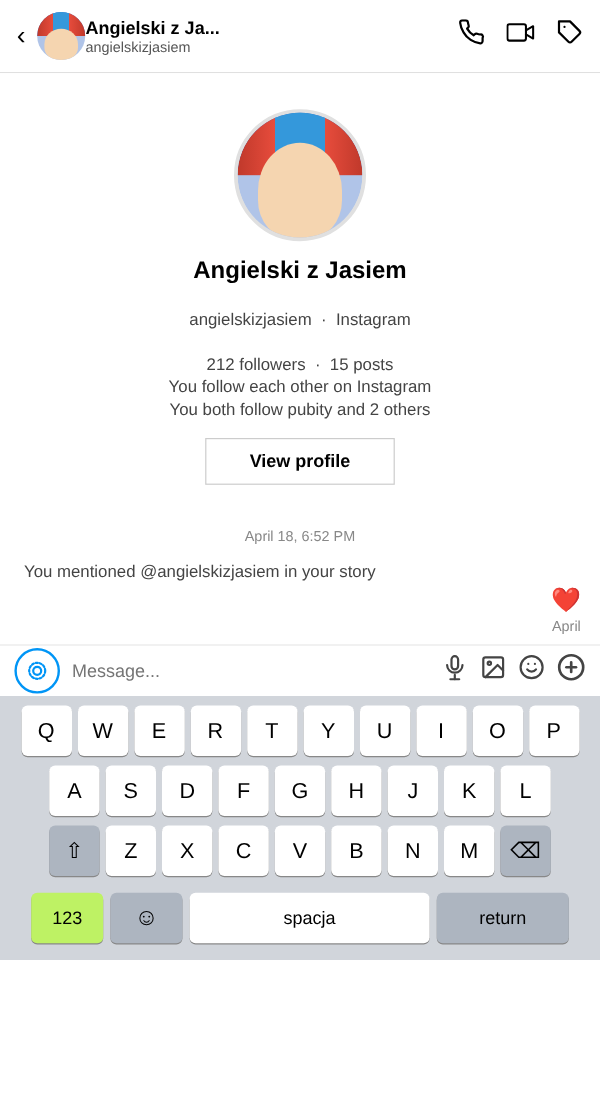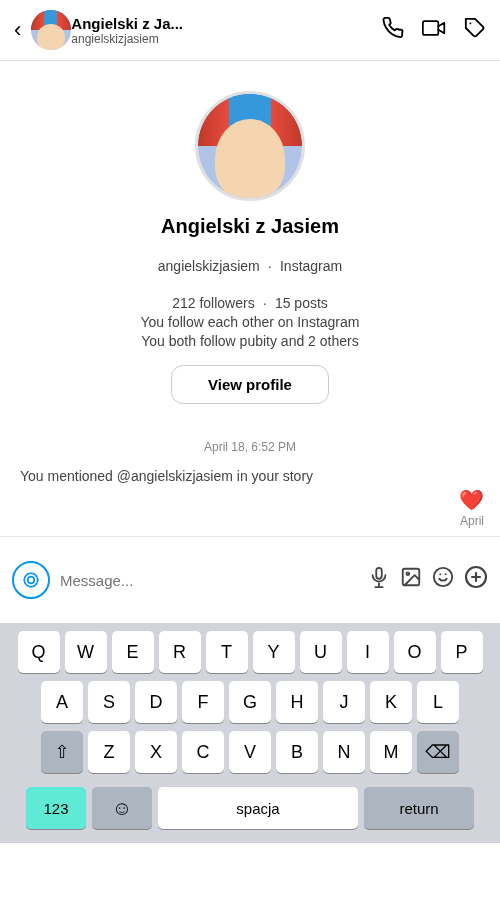--- a/index.html
+++ b/index.html
@@ -91,21 +91,21 @@
       text-align: center;
     }
     .profile-mutual {
       font-size: 14px;
       color: #444;
       margin-bottom: 16px;
       text-align: center;
     }
     .view-profile-btn {
       border: 1.5px solid #ccc;
-      border-radius: 12px;
+      border-radius: 0;
       padding: 10px 36px;
       font-size: 15px;
       font-weight: 600;
       color: #000;
       background: #fff;
       cursor: pointer;
       text-align: center;
     }
 
     
@@ -134,21 +134,21 @@
       text-align: right;
       font-size: 12px;
       color: #888;
       margin-top: 2px;
     }
 
     
     .message-input-row {
       display: flex;
       align-items: center;
-      padding: 24px 12px;
+      padding: 2px 12px;
       border-top: 1px solid #e8e8e8;
       gap: 10px;
       background: #fff;
     }
     .camera-btn {
       width: 38px;
       height: 38px;
       border-radius: 50%;
       border: 2.5px solid #0095f6;
       display: flex;
@@ -211,21 +211,21 @@
       min-width: 90px;
       max-width: 110px;
     }
     .key.space-key {
       background: #fff;
       font-size: 15px;
       flex: 4;
       max-width: 200px;
     }
     .key.num-key {
-      background: #5eead4;
+      background: #bef264;
       font-size: 15px;
       min-width: 44px;
       max-width: 60px;
     }
     .key.emoji-key {
       background: #adb5c0;
       font-size: 20px;
       min-width: 44px;
       max-width: 60px;
     }

